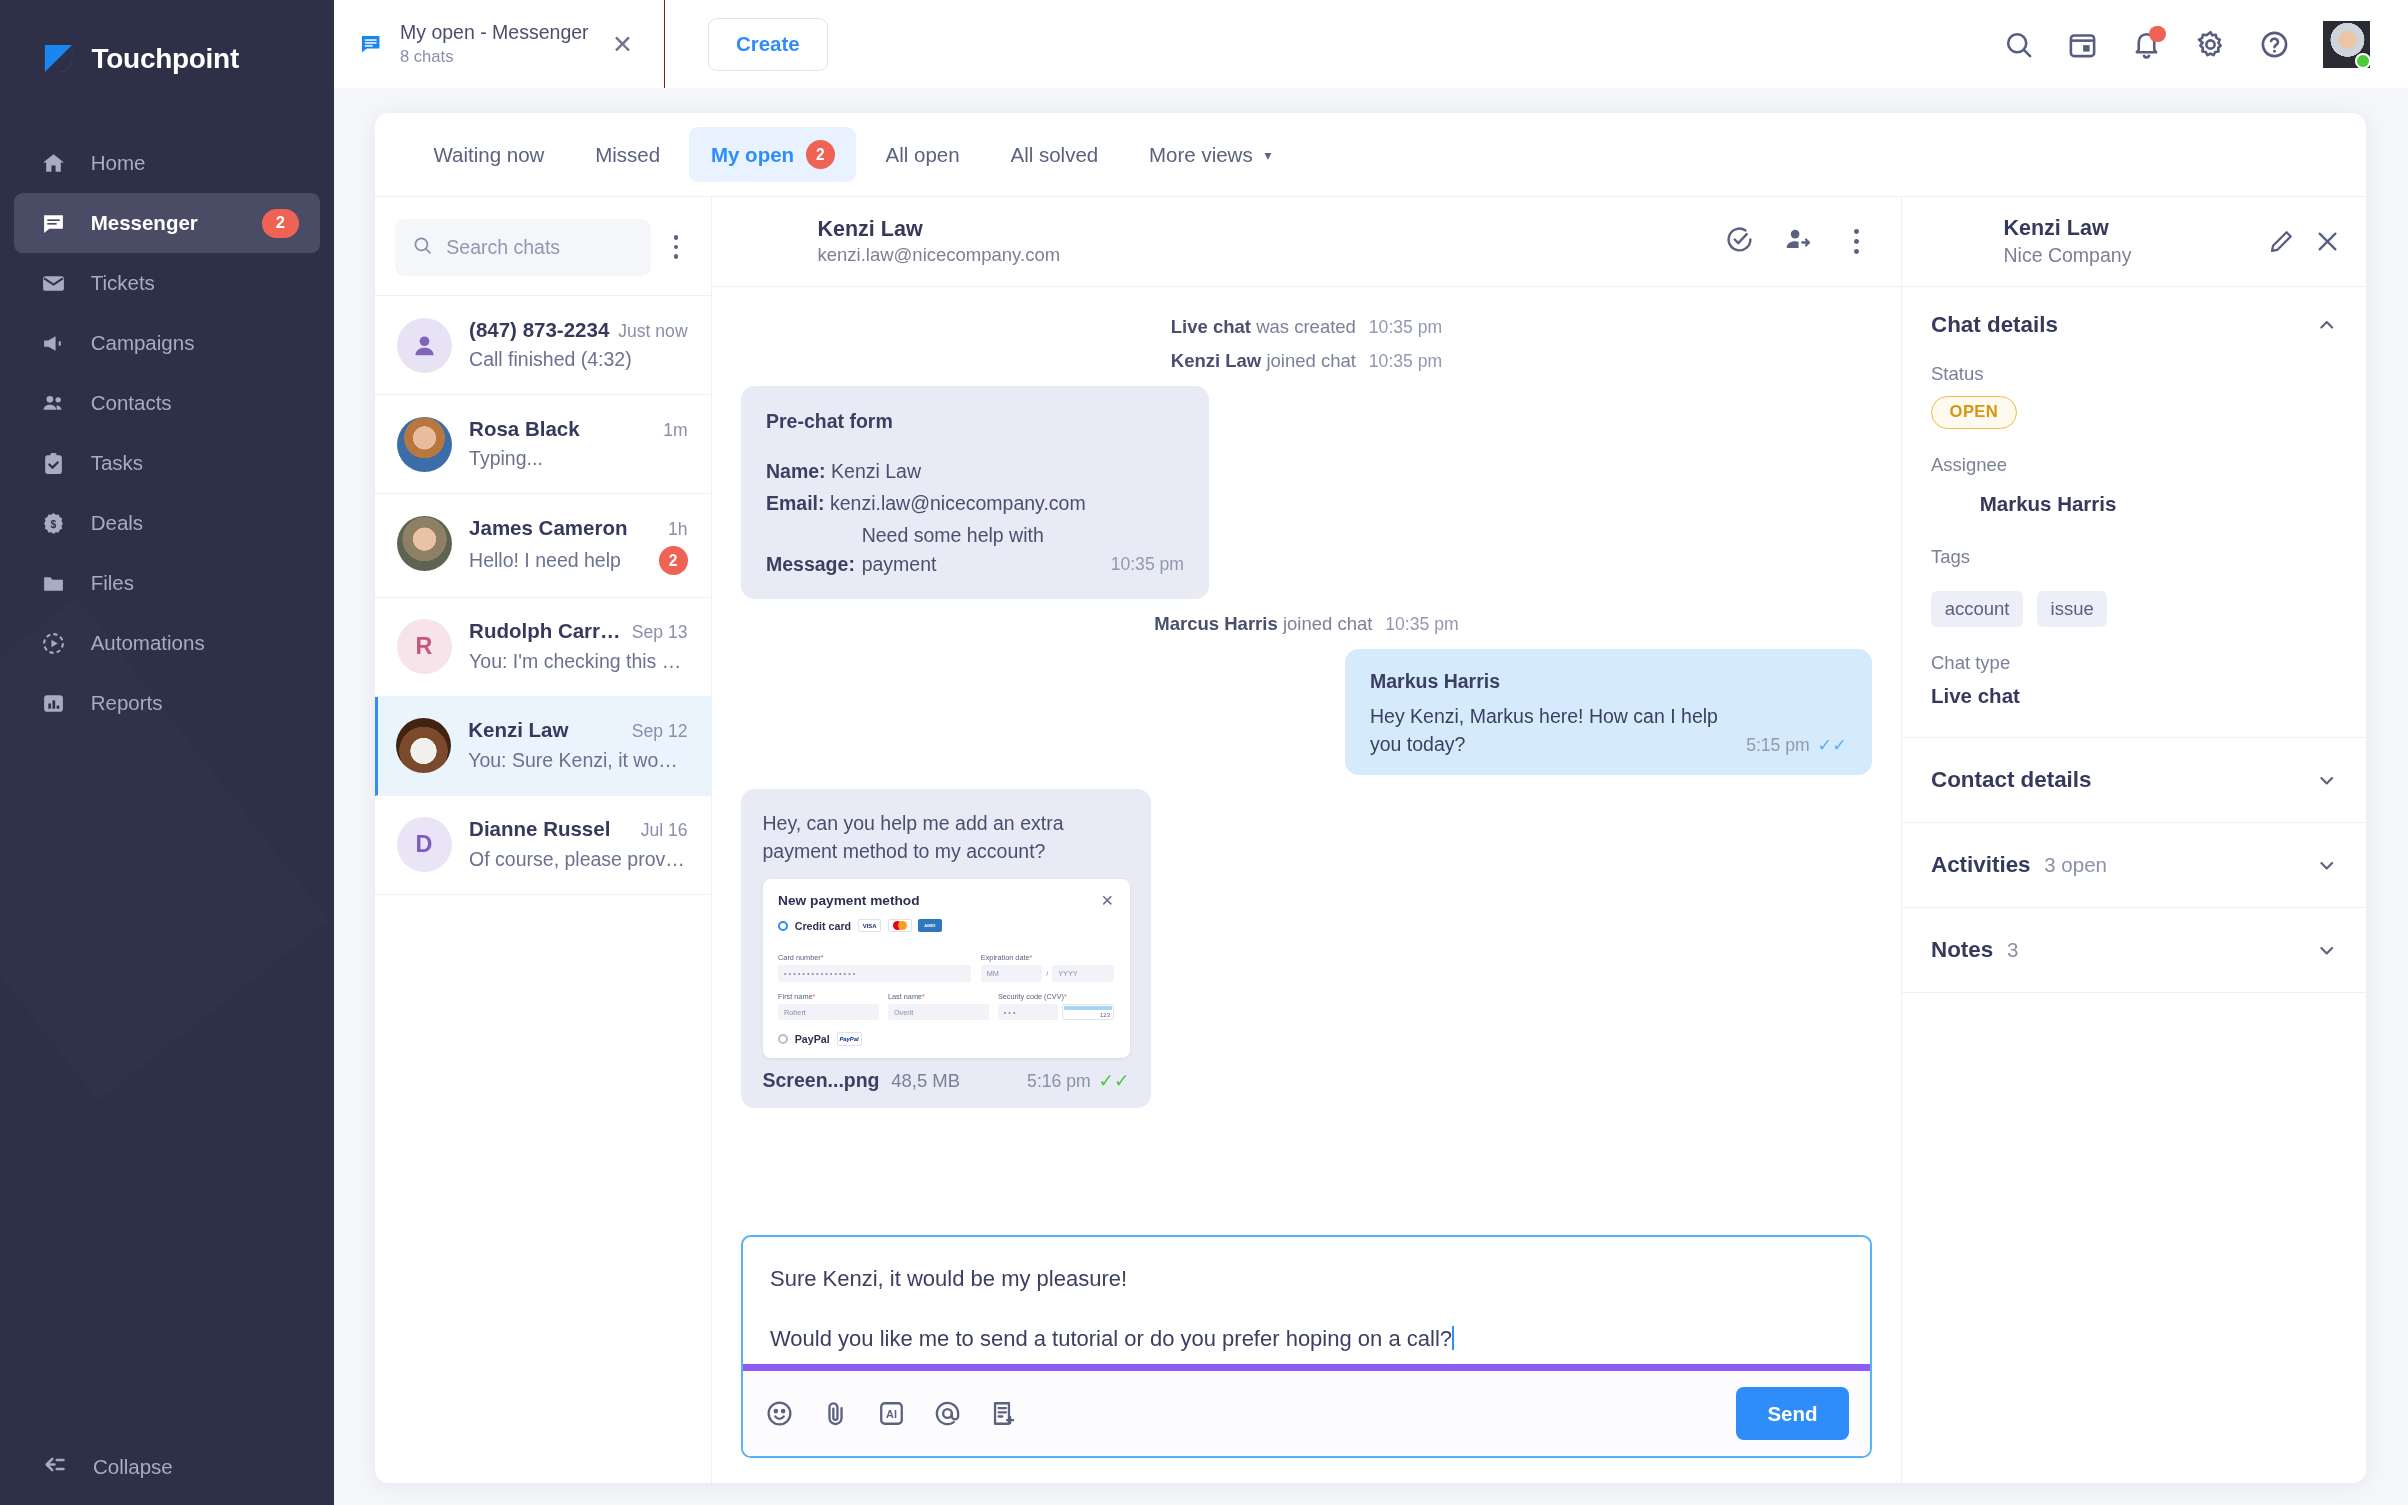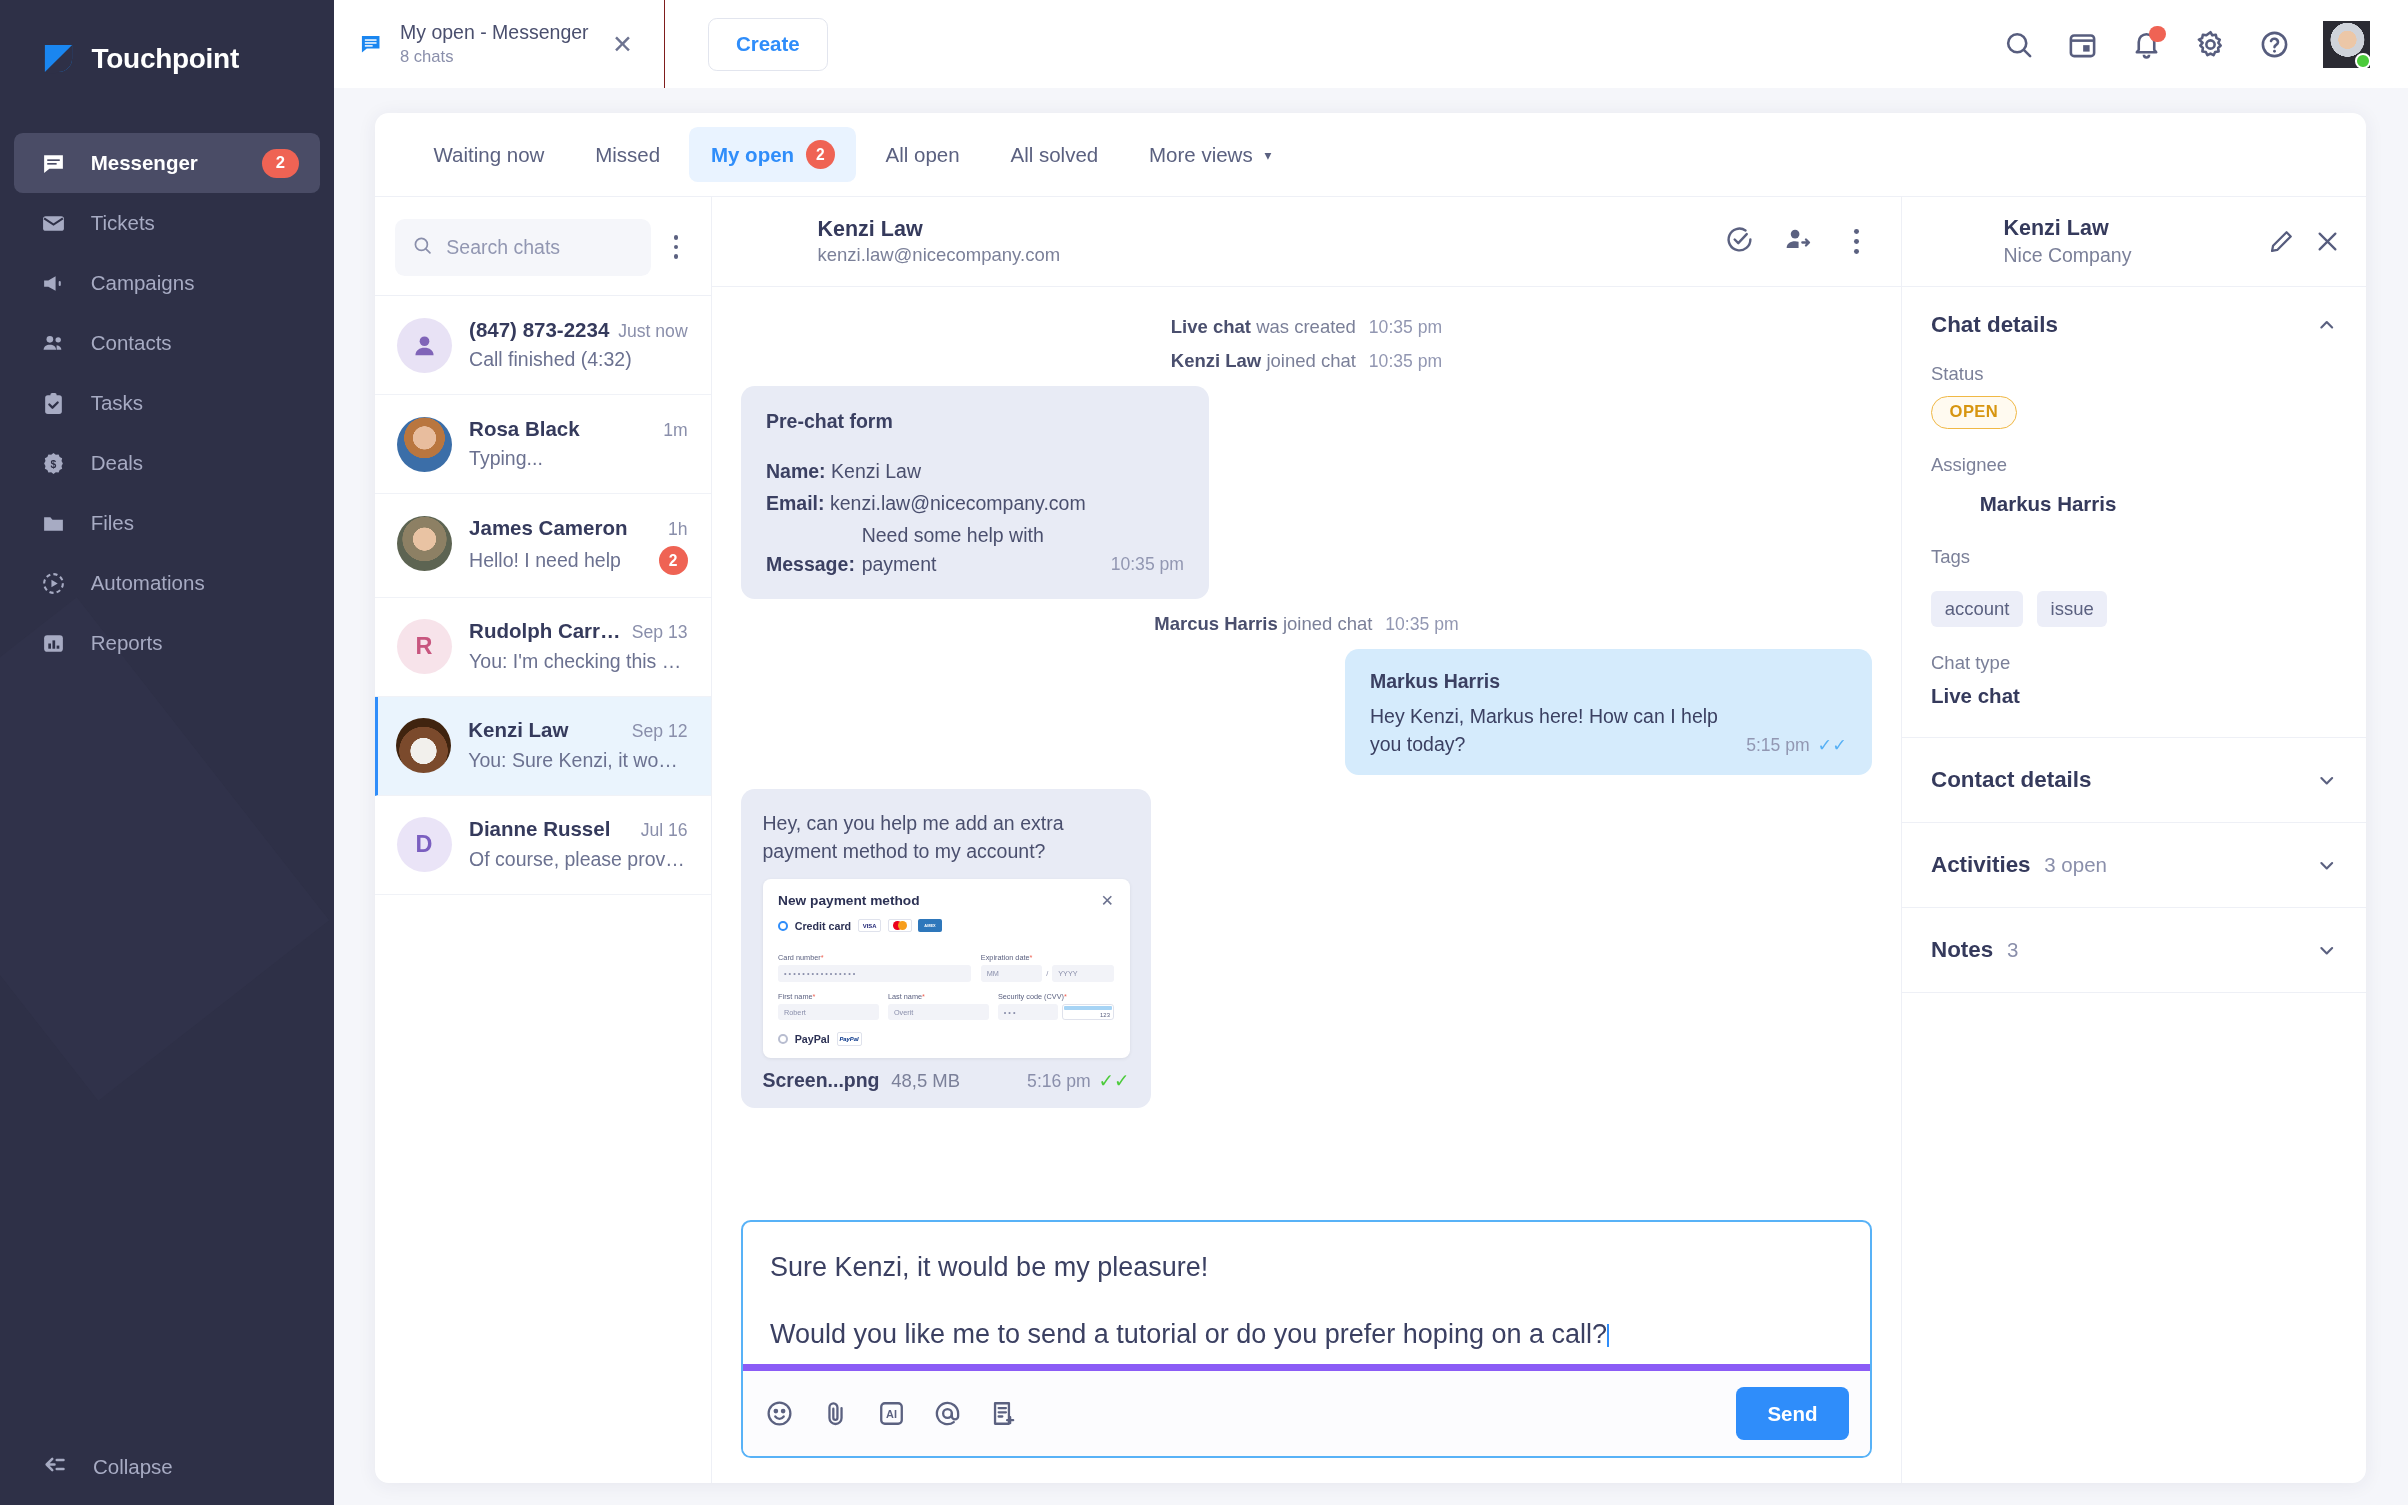--- a/index.html
+++ b/index.html
@@ -180,21 +180,21 @@
   .ai-input { background: #f2f3f8; border-radius: 2.9px; height: 16.6px; display:flex; align-items:center; padding: 0 5.9px; font-size: 7.3px; color:#8a8fab; }
   .ai-grid { display: flex; gap: 9px; margin-top: 10px; }
   .attach-foot { display: flex; align-items: baseline; margin-top: 11.7px; }
   .att-name { font-size: 19.5px; font-weight: 700; color: #3b4062; }
   .att-size { font-size: 18.5px; color: #7b8099; margin-left: 11.7px; }
   .att-time { margin-left: auto; font-size: 17.6px; color: #8a8fab; }
   .att-tick { color: #4ccb3b; font-size: 18.5px; margin-left: 7.8px; }
 
   
   .composer { margin: 5.9px 29px 25px 29px; border: 2px solid #58b2f7; border-radius: 9.8px; overflow: hidden; }
-  .comp-text { padding: 25px 27px 9.8px 27px; font-size: 27px; color: #3b4062; line-height: 1.5; min-height: 117px; }
+  .comp-text { padding: 25px 27px 9.8px 27px; font-size: 22px; color: #3b4062; line-height: 1.5; min-height: 117px; }
   .comp-text p { margin-bottom: 27px; }
   .comp-text p:last-child { margin-bottom: 0; }
   .caret { display:inline-block; width: 2px; height: 23.4px; background: #2f8dfa; vertical-align: -3.9px; }
   .comp-bar { display: flex; align-items: center; gap: 27px; padding: 15.6px 21.5px; border-top: 7px solid #8b5cf6; background:#fcfcfe; }
   .comp-ico { width: 29px; height: 29px; cursor: pointer; color:#5b6180; }
   .comp-ico svg { width: 29px; height: 29px; }
   .send-btn { margin-left: auto; background: #2f8dfa; color: #fff; border: none; border-radius: 7.8px; height: 53px; padding: 0 31px; font-size: 20.5px; font-weight: 600; font-family: inherit; cursor: pointer; }
 
   
   .det-pane { width: 464px; flex: 0 0 464px; display: flex; flex-direction: column; }
@@ -240,20 +240,28 @@
         <svg viewBox="0 0 36 36">
             <path d="M4 4 H32 V18 A14 14 0 0 1 18 32 H4 Z" fill="#1a86f0"></path>
             <path d="M32 4 L4 32 A14 14 0 0 0 18 32 A14 14 0 0 0 32 18 Z" fill="#2e3047"></path>
             <circle cx="18" cy="18" r="12" fill="none" stroke="#1a86f0" stroke-width="0"></circle>
           </svg>
       </span>
       <span class="brand-name">Touchpoint</span>
     </div>
 
     <nav class="nav">
+      <div class="nav-item">
+        <span class="nav-ico">
+            <svg viewBox="0 0 24 24">
+              <path d="M12 3 2 11h3v9h5v-6h4v6h5v-9h3z"></path>
+            </svg>
+          </span>
+        <span class="nav-label">Home</span>
+      </div>
 
       <div class="nav-item active">
         <span class="nav-ico">
             <svg viewBox="0 0 24 24">
               <path d="M3 4h18v13H8l-5 4z"></path>
               <rect x="6" y="8" width="12" height="1.6" fill="#4a4c66"></rect>
               <rect x="6" y="11.5" width="9" height="1.6" fill="#4a4c66"></rect>
             </svg>
           </span>
         <span class="nav-label">Messenger</span>

